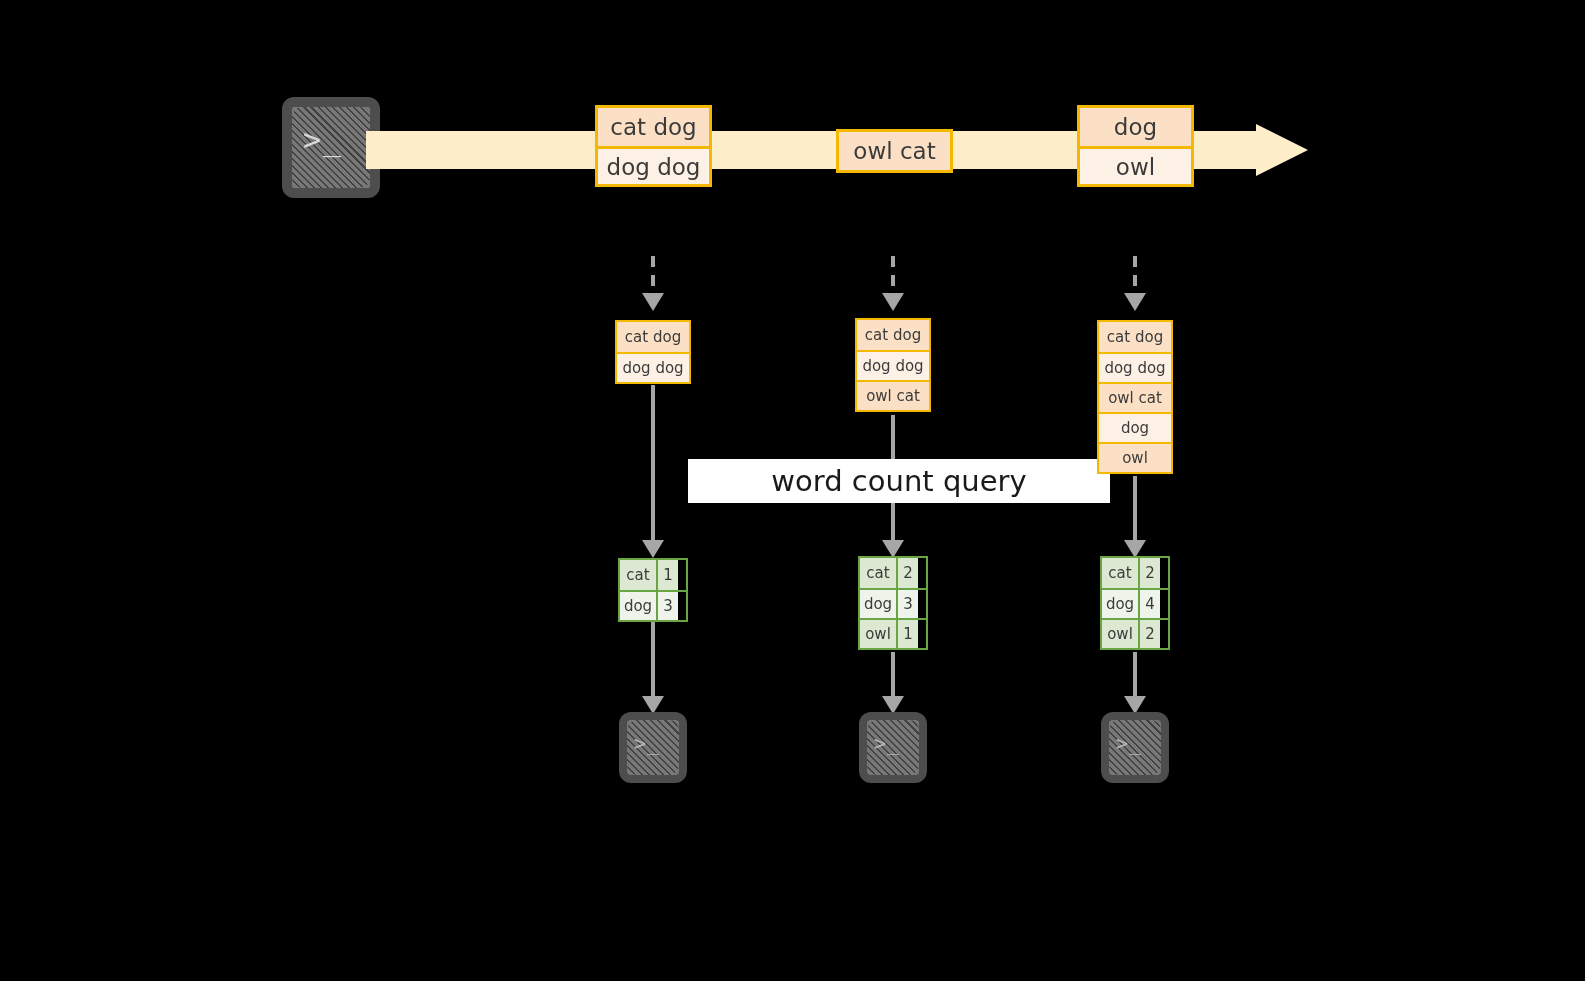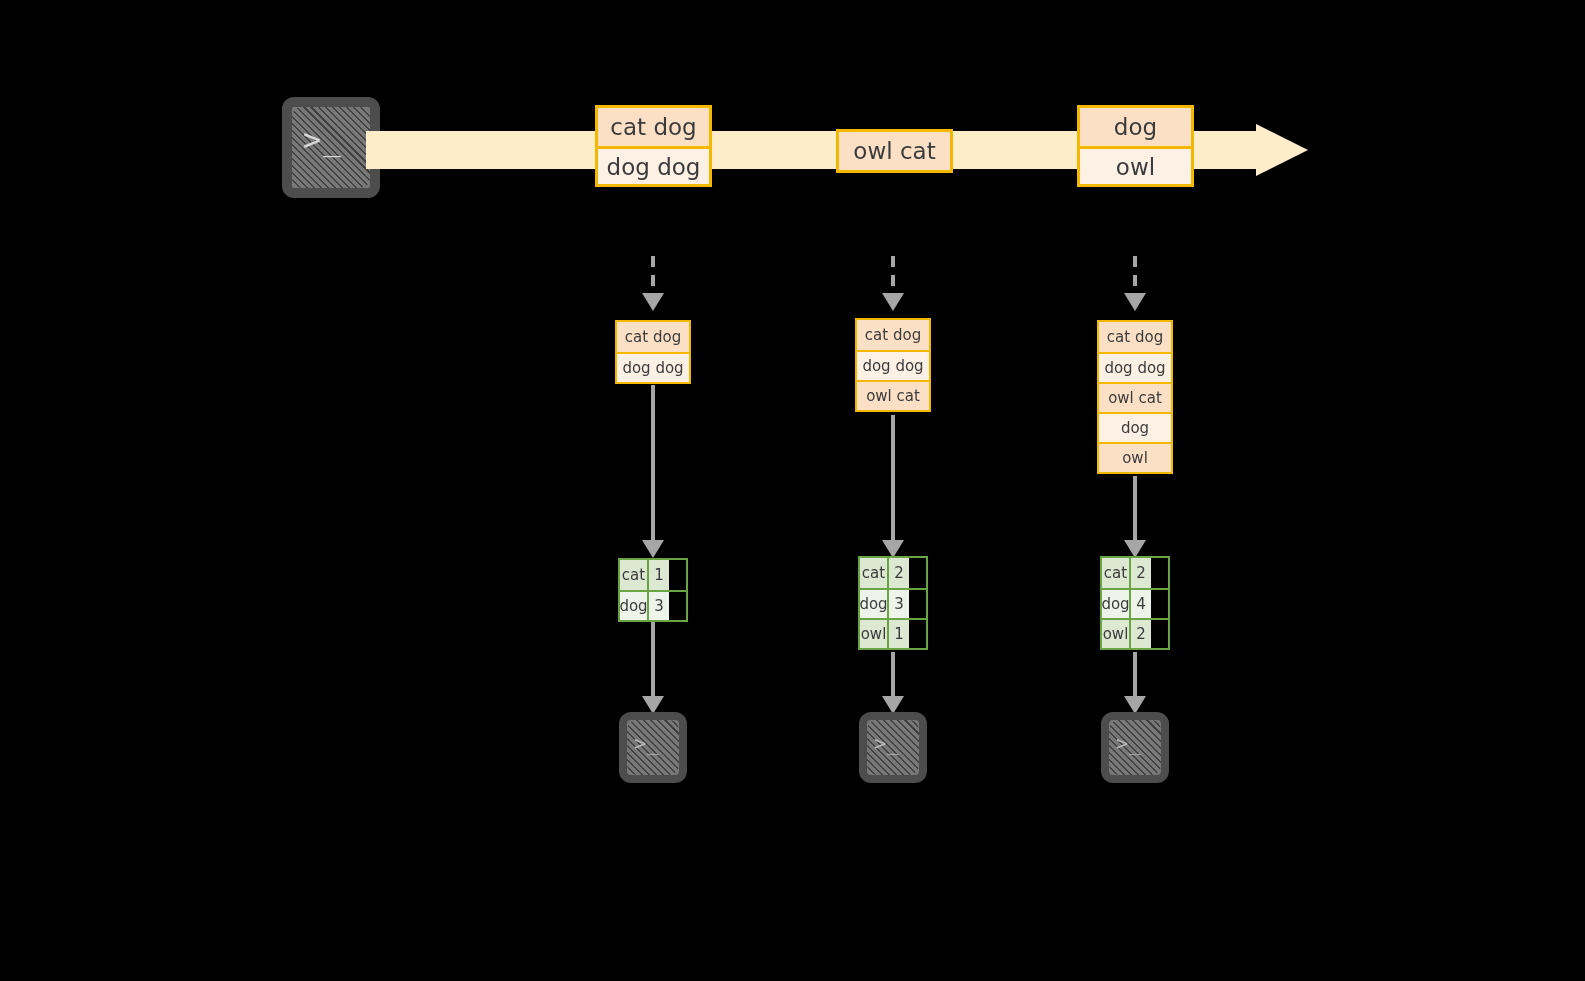--- a/index.html
+++ b/index.html
@@ -164,21 +164,21 @@
   .res-table .row .word,
   .res-table .row .count {
     box-sizing: border-box;
     display: flex;
     align-items: center;
     justify-content: center;
     color: #3b3b3b;
     font-size: 15px;
     white-space: nowrap;
   }
-  .res-table .row .word  { width: 27px; }
+  .res-table .row .word  { width: 36px; }
   .res-table .row .count { width: 22px; border-left: 2px solid #6aa544; }
   .res-table .row.tintA .word,
   .res-table .row.tintA .count { background: #dde8d2; }
   .res-table .row.tintB .word,
   .res-table .row.tintB .count { background: #eef4ea; }
 
   
   .conn {
     position: absolute;
     width: 4px;
@@ -255,20 +255,23 @@
 
   <div class="conn" style="left:651px; top:385px; height:165px;"></div>
   <div class="arrowhead" style="left:642px; top:540px;"></div>
 
   <div class="conn" style="left:891px; top:415px; height:135px;"></div>
   <div class="arrowhead" style="left:882px; top:540px;"></div>
 
   <div class="conn" style="left:1133px; top:476px; height:74px;"></div>
   <div class="arrowhead" style="left:1124px; top:540px;"></div>
 
+  <div id="query-banner">
+    <span>word count query</span>
+  </div>
 
   <div class="acc-table" style="left:615px; top:320px;">
     <div class="row peach">cat dog</div>
     <div class="row cream">dog dog</div>
   </div>
 
   <div class="acc-table" style="left:855px; top:318px;">
     <div class="row peach">cat dog</div>
     <div class="row cream">dog dog</div>
     <div class="row peach">owl cat</div>

